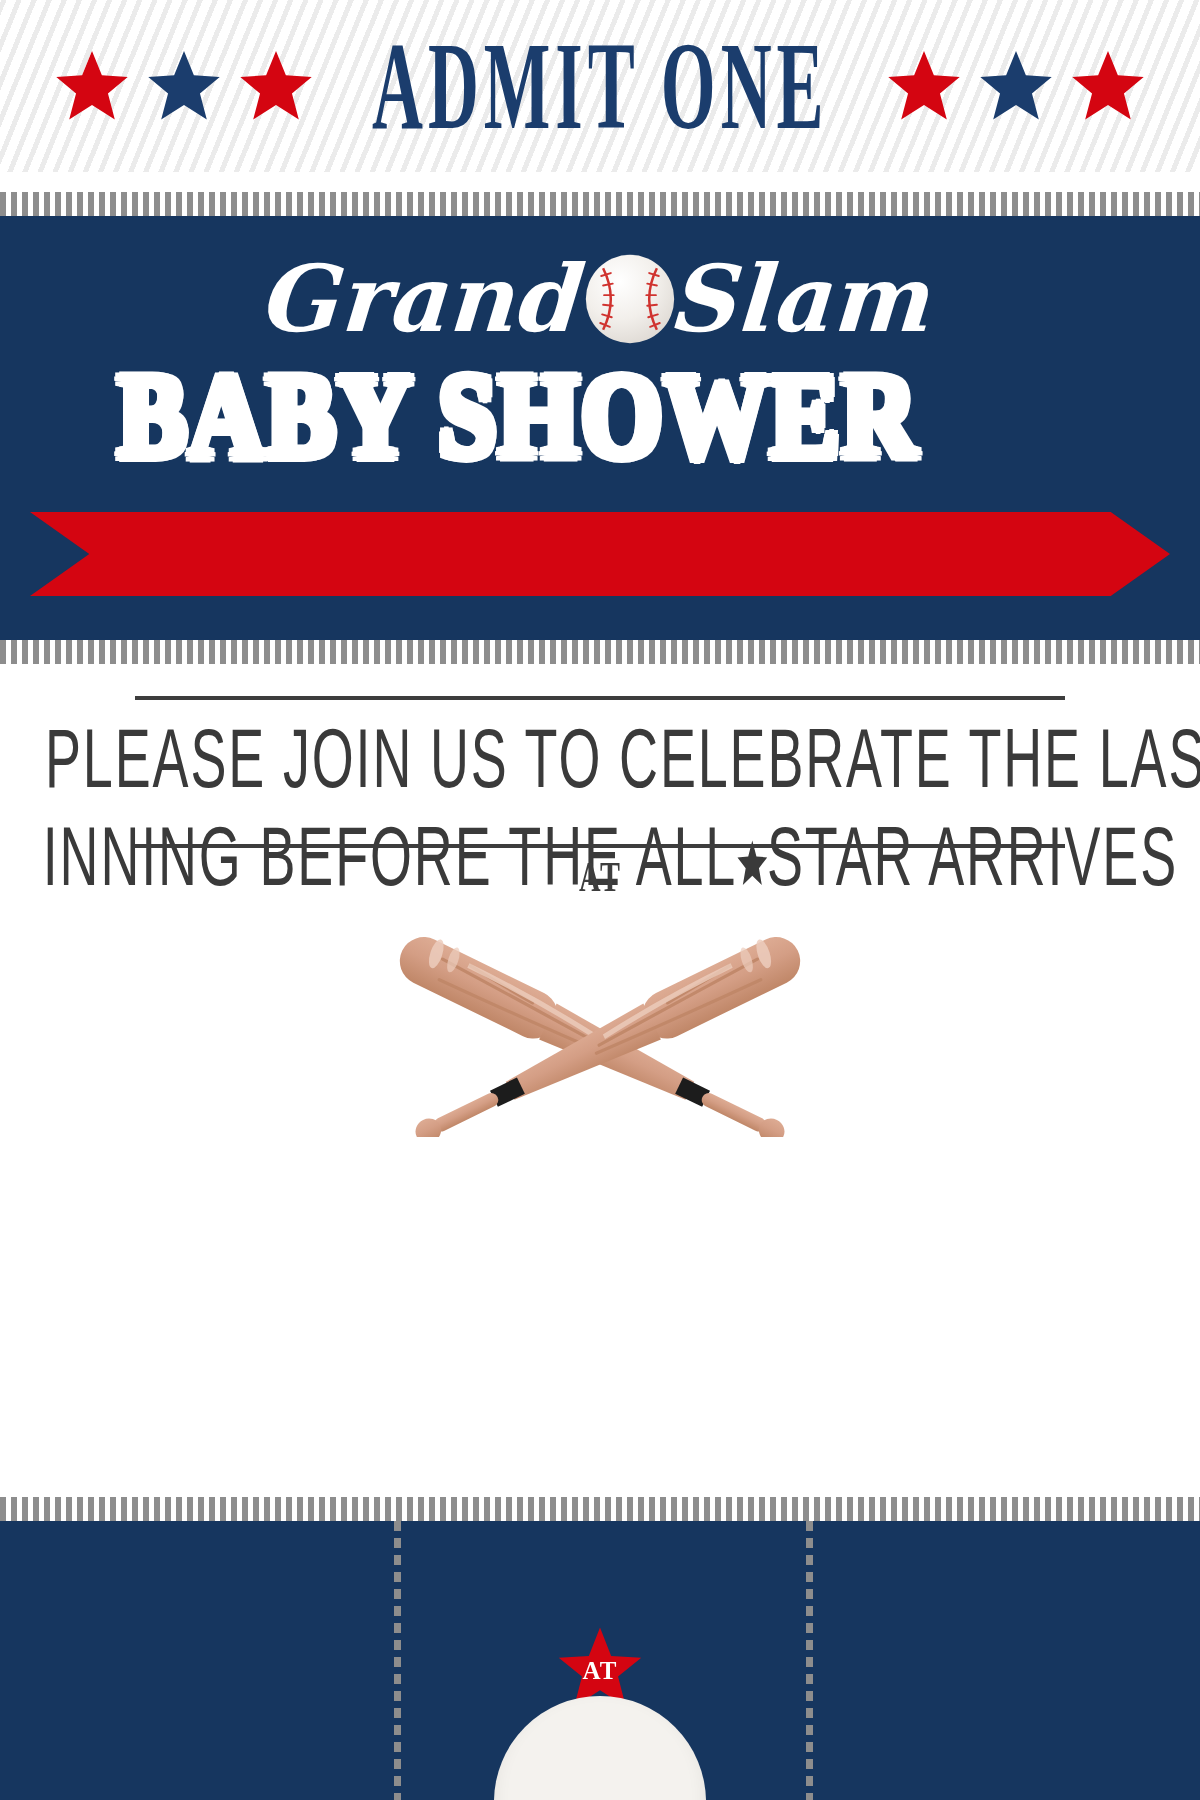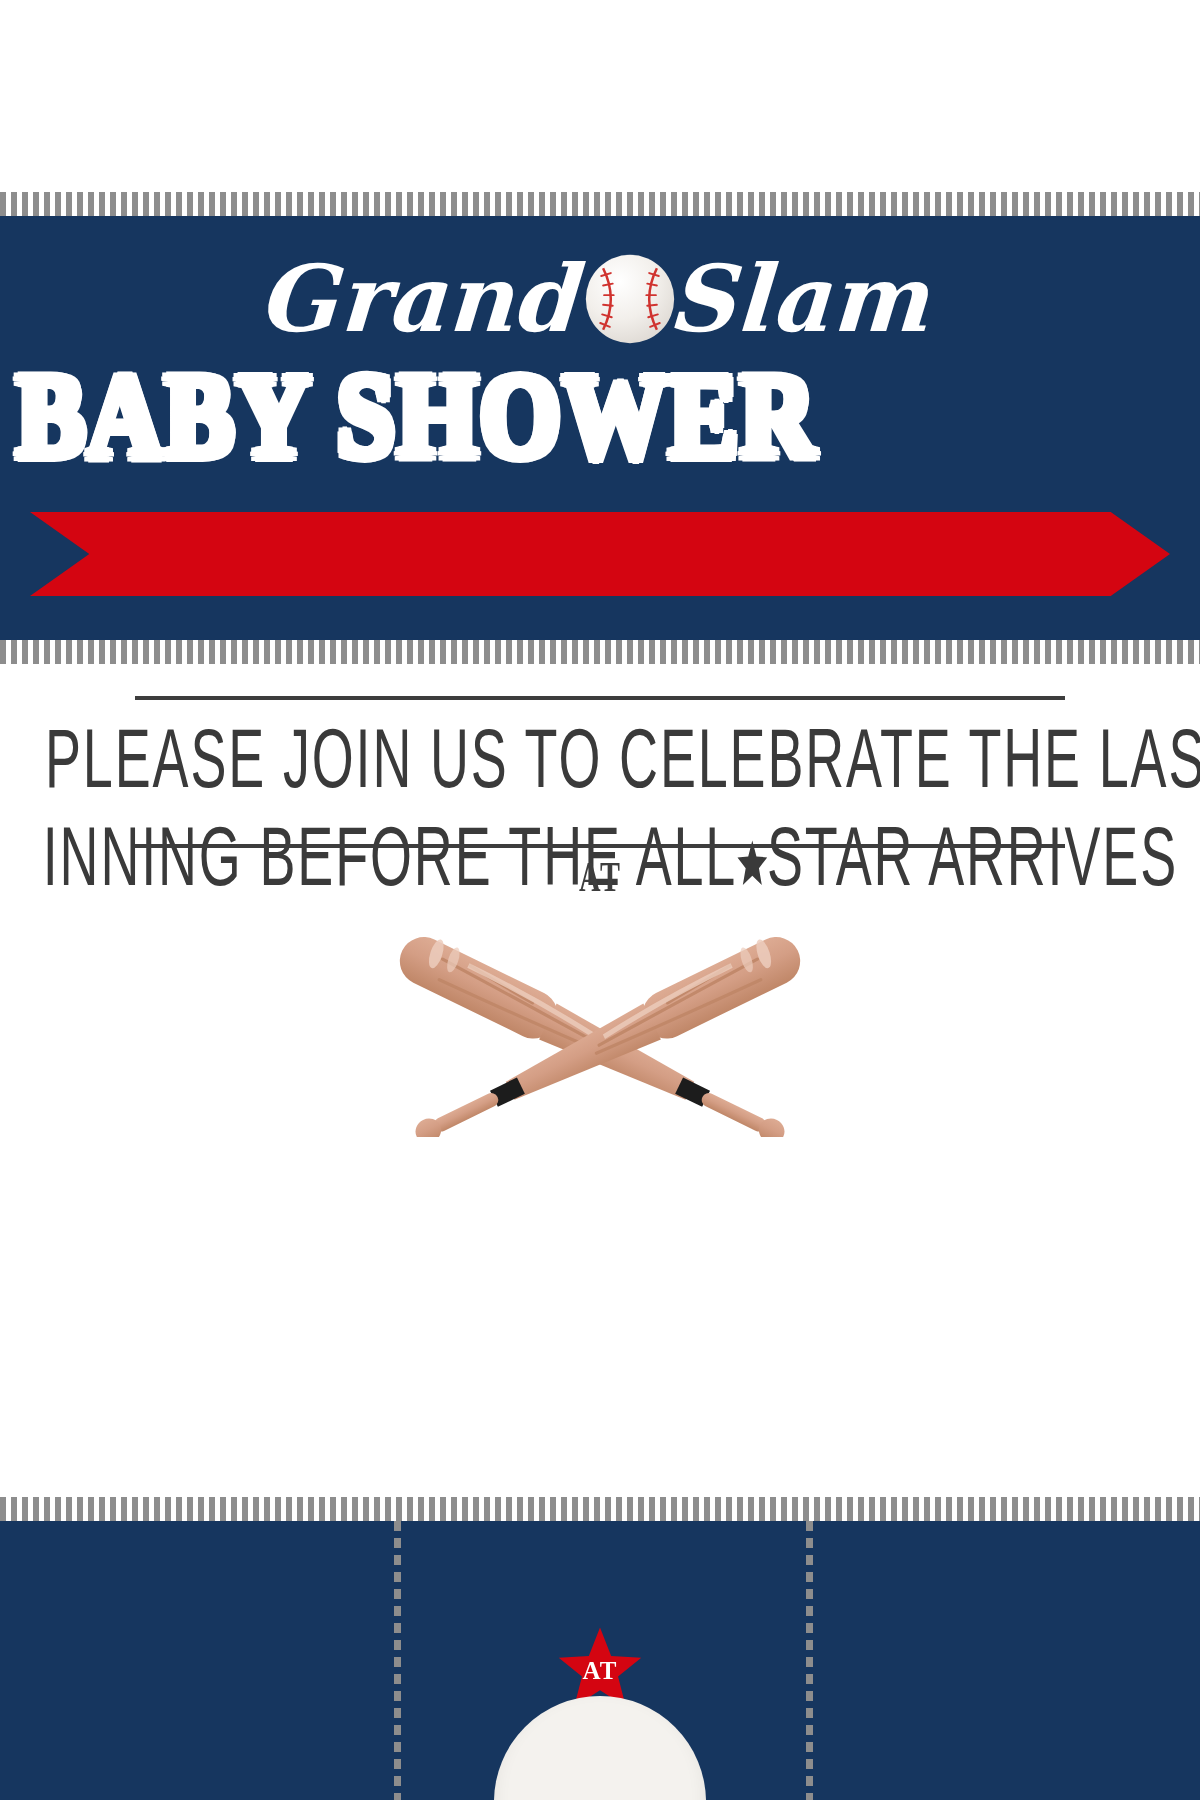--- a/index.html
+++ b/index.html
@@ -112,22 +112,23 @@
 
   .baseball-sm {
     width: 96px;
     height: 96px;
     flex: 0 0 auto;
     margin: 0 -6px;
   }
 
   .shower-line {
     position: absolute;
-    left: 16px; top: 148px;
+    left: 0; top: 148px;
     width: 1036px;
+    text-align: center;
   }
 
   .shower-text {
     font-family: "Liberation Serif", serif;
     font-weight: bold;
     font-size: 104px;
     letter-spacing: 2px;
     color: #ffffff;
     line-height: 1;
     display: inline-block;
@@ -312,20 +313,48 @@
     border-radius: 50%;
     background: #f4f2ee;
     box-shadow: inset 0 -8px 18px rgba(0,0,0,0.07);
   }
 </style>
 </head>
 <body>
 
 <div id="ticket">
 
+  <div class="header-band">
+
+    <div class="star-row">
+      <svg class="star" viewBox="0 0 100 100">
+        <path d="M50 4 L63 36 L97 38 L71 60 L80 94 L50 75 L20 94 L29 60 L3 38 L37 36 Z" fill="#d40511"></path>
+      </svg>
+      <svg class="star" viewBox="0 0 100 100">
+        <path d="M50 4 L63 36 L97 38 L71 60 L80 94 L50 75 L20 94 L29 60 L3 38 L37 36 Z" fill="#1b3d6d"></path>
+      </svg>
+      <svg class="star" viewBox="0 0 100 100">
+        <path d="M50 4 L63 36 L97 38 L71 60 L80 94 L50 75 L20 94 L29 60 L3 38 L37 36 Z" fill="#d40511"></path>
+      </svg>
+    </div>
+
+    <div class="admit-text">ADMIT ONE</div>
+
+    <div class="star-row">
+      <svg class="star" viewBox="0 0 100 100">
+        <path d="M50 4 L63 36 L97 38 L71 60 L80 94 L50 75 L20 94 L29 60 L3 38 L37 36 Z" fill="#d40511"></path>
+      </svg>
+      <svg class="star" viewBox="0 0 100 100">
+        <path d="M50 4 L63 36 L97 38 L71 60 L80 94 L50 75 L20 94 L29 60 L3 38 L37 36 Z" fill="#1b3d6d"></path>
+      </svg>
+      <svg class="star" viewBox="0 0 100 100">
+        <path d="M50 4 L63 36 L97 38 L71 60 L80 94 L50 75 L20 94 L29 60 L3 38 L37 36 Z" fill="#d40511"></path>
+      </svg>
+    </div>
+  </div>
 
   <div class="tick-strip t1"></div>
 
   <div class="navy-block">
 
     <div class="script-line">
       <span class="script-word">Grand</span>
 
       <svg class="baseball-sm" viewBox="0 0 100 100">
         <defs>

